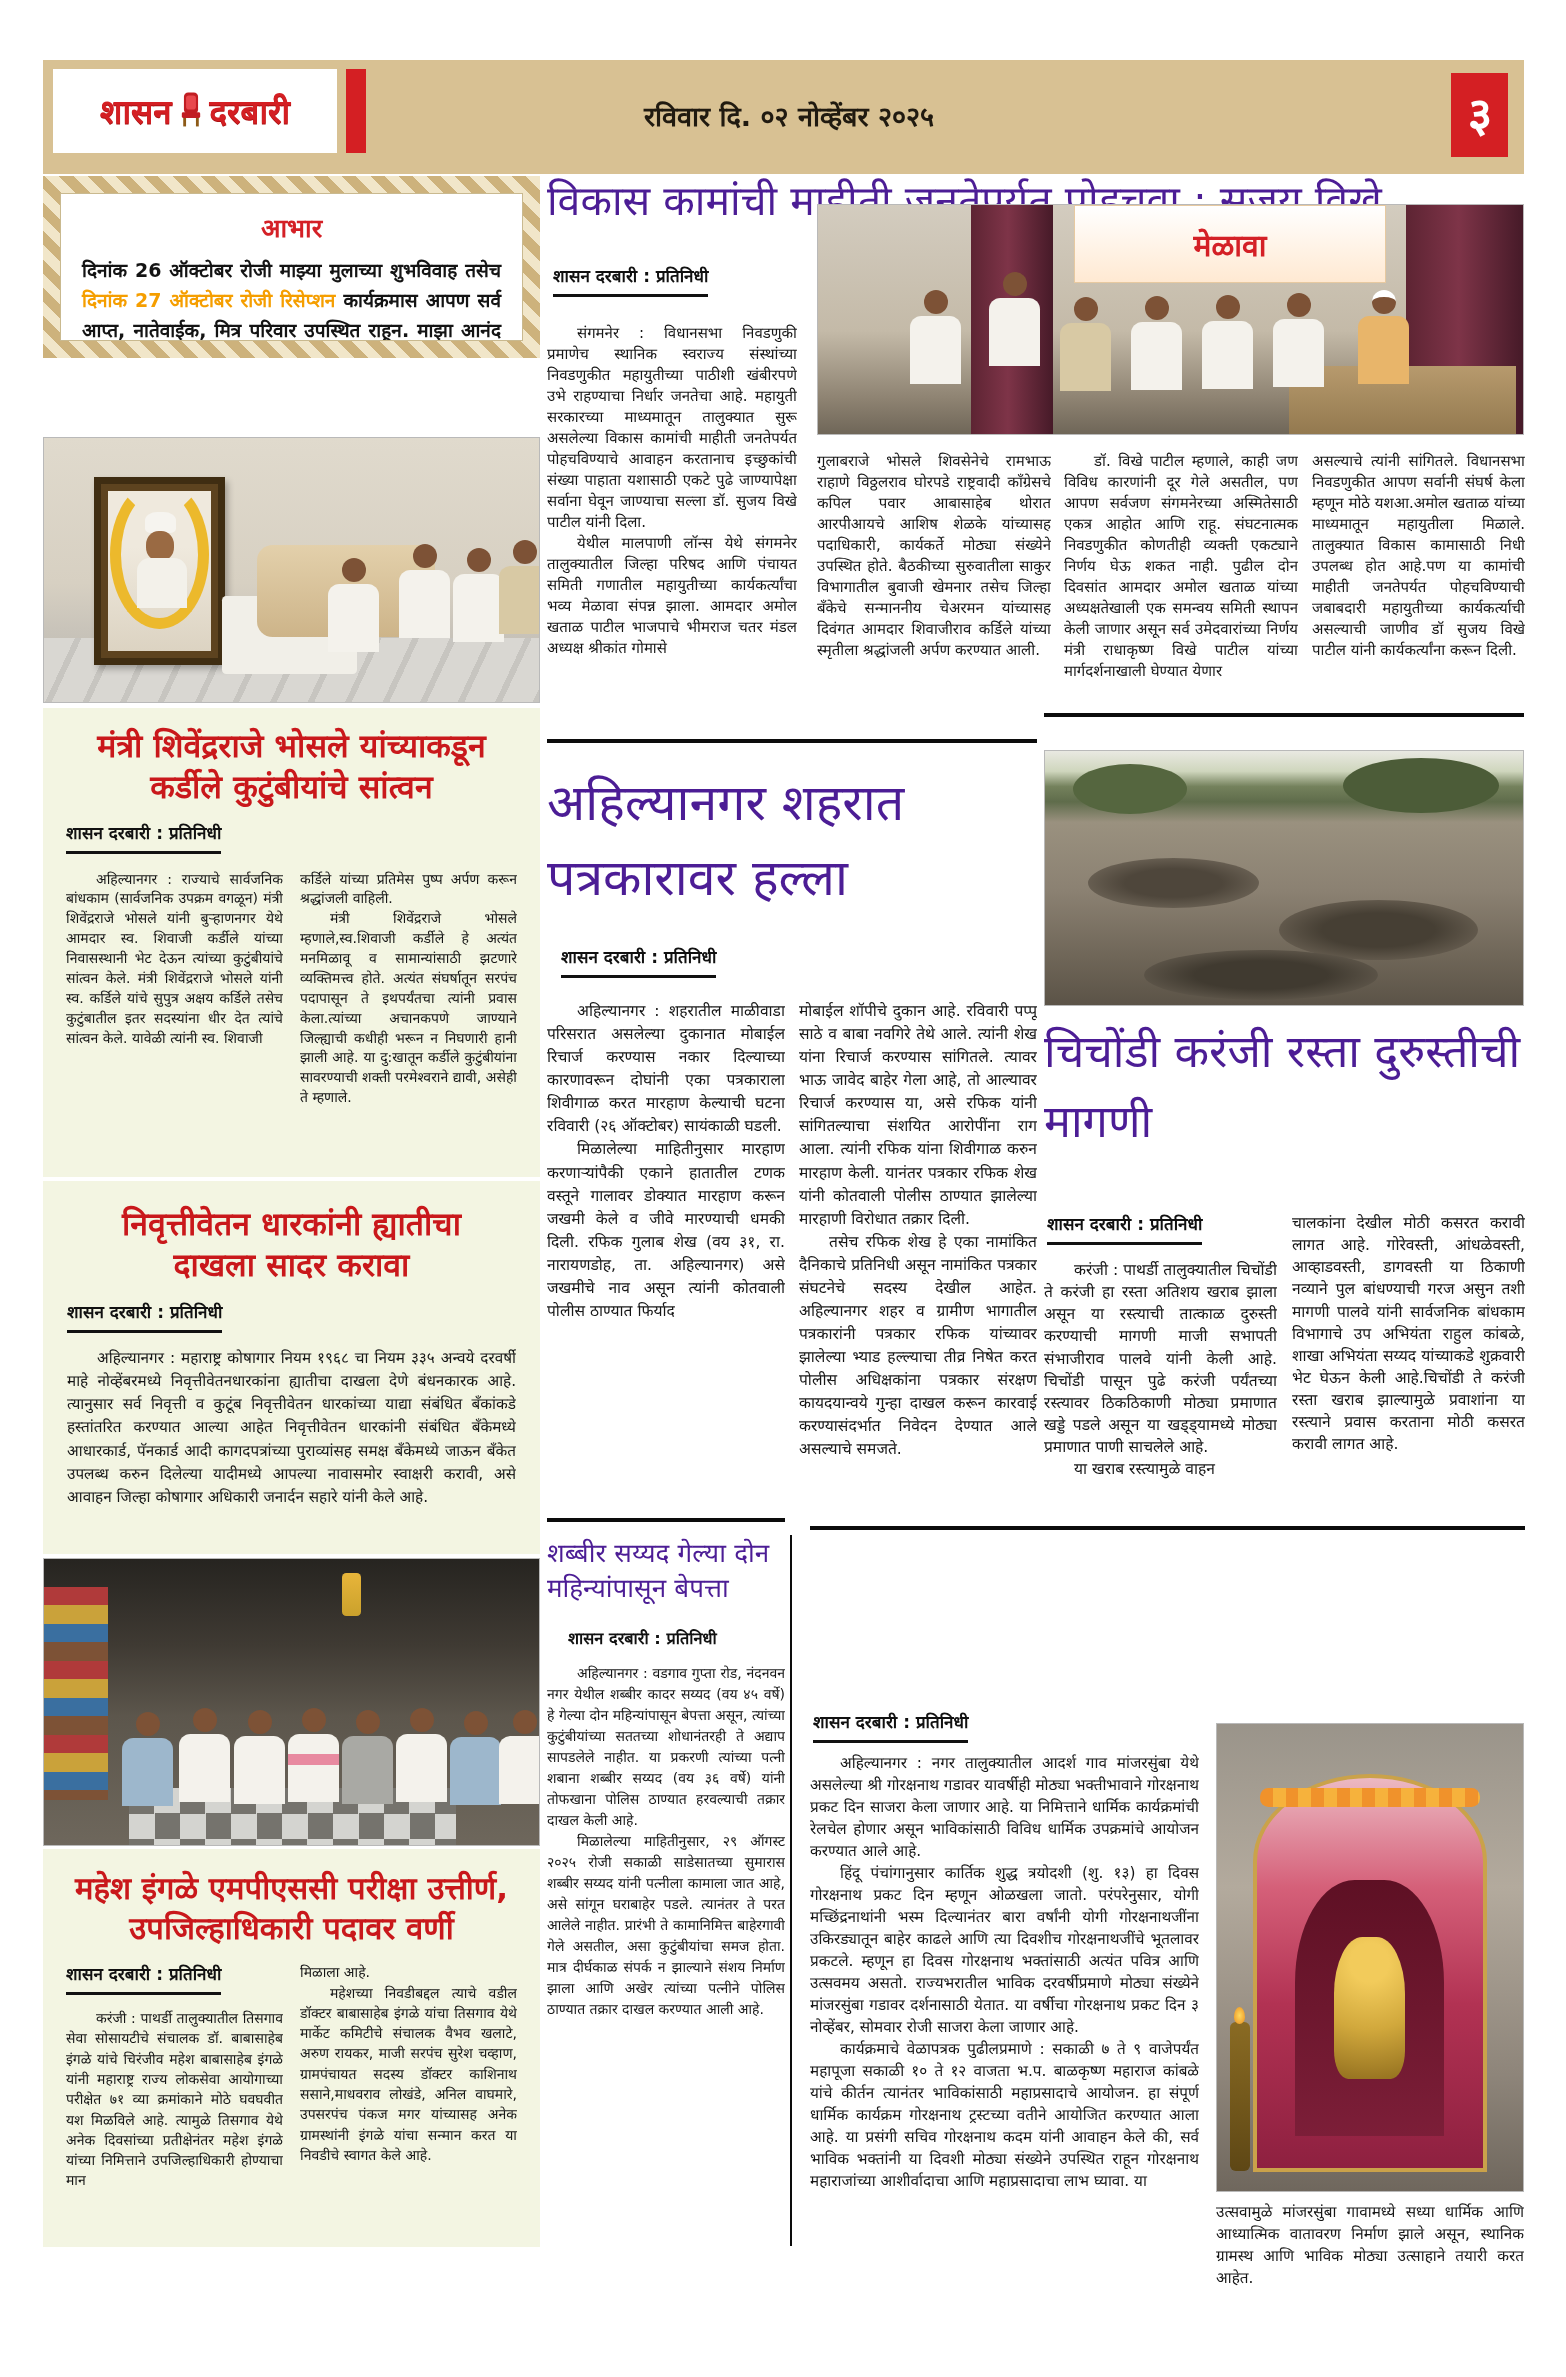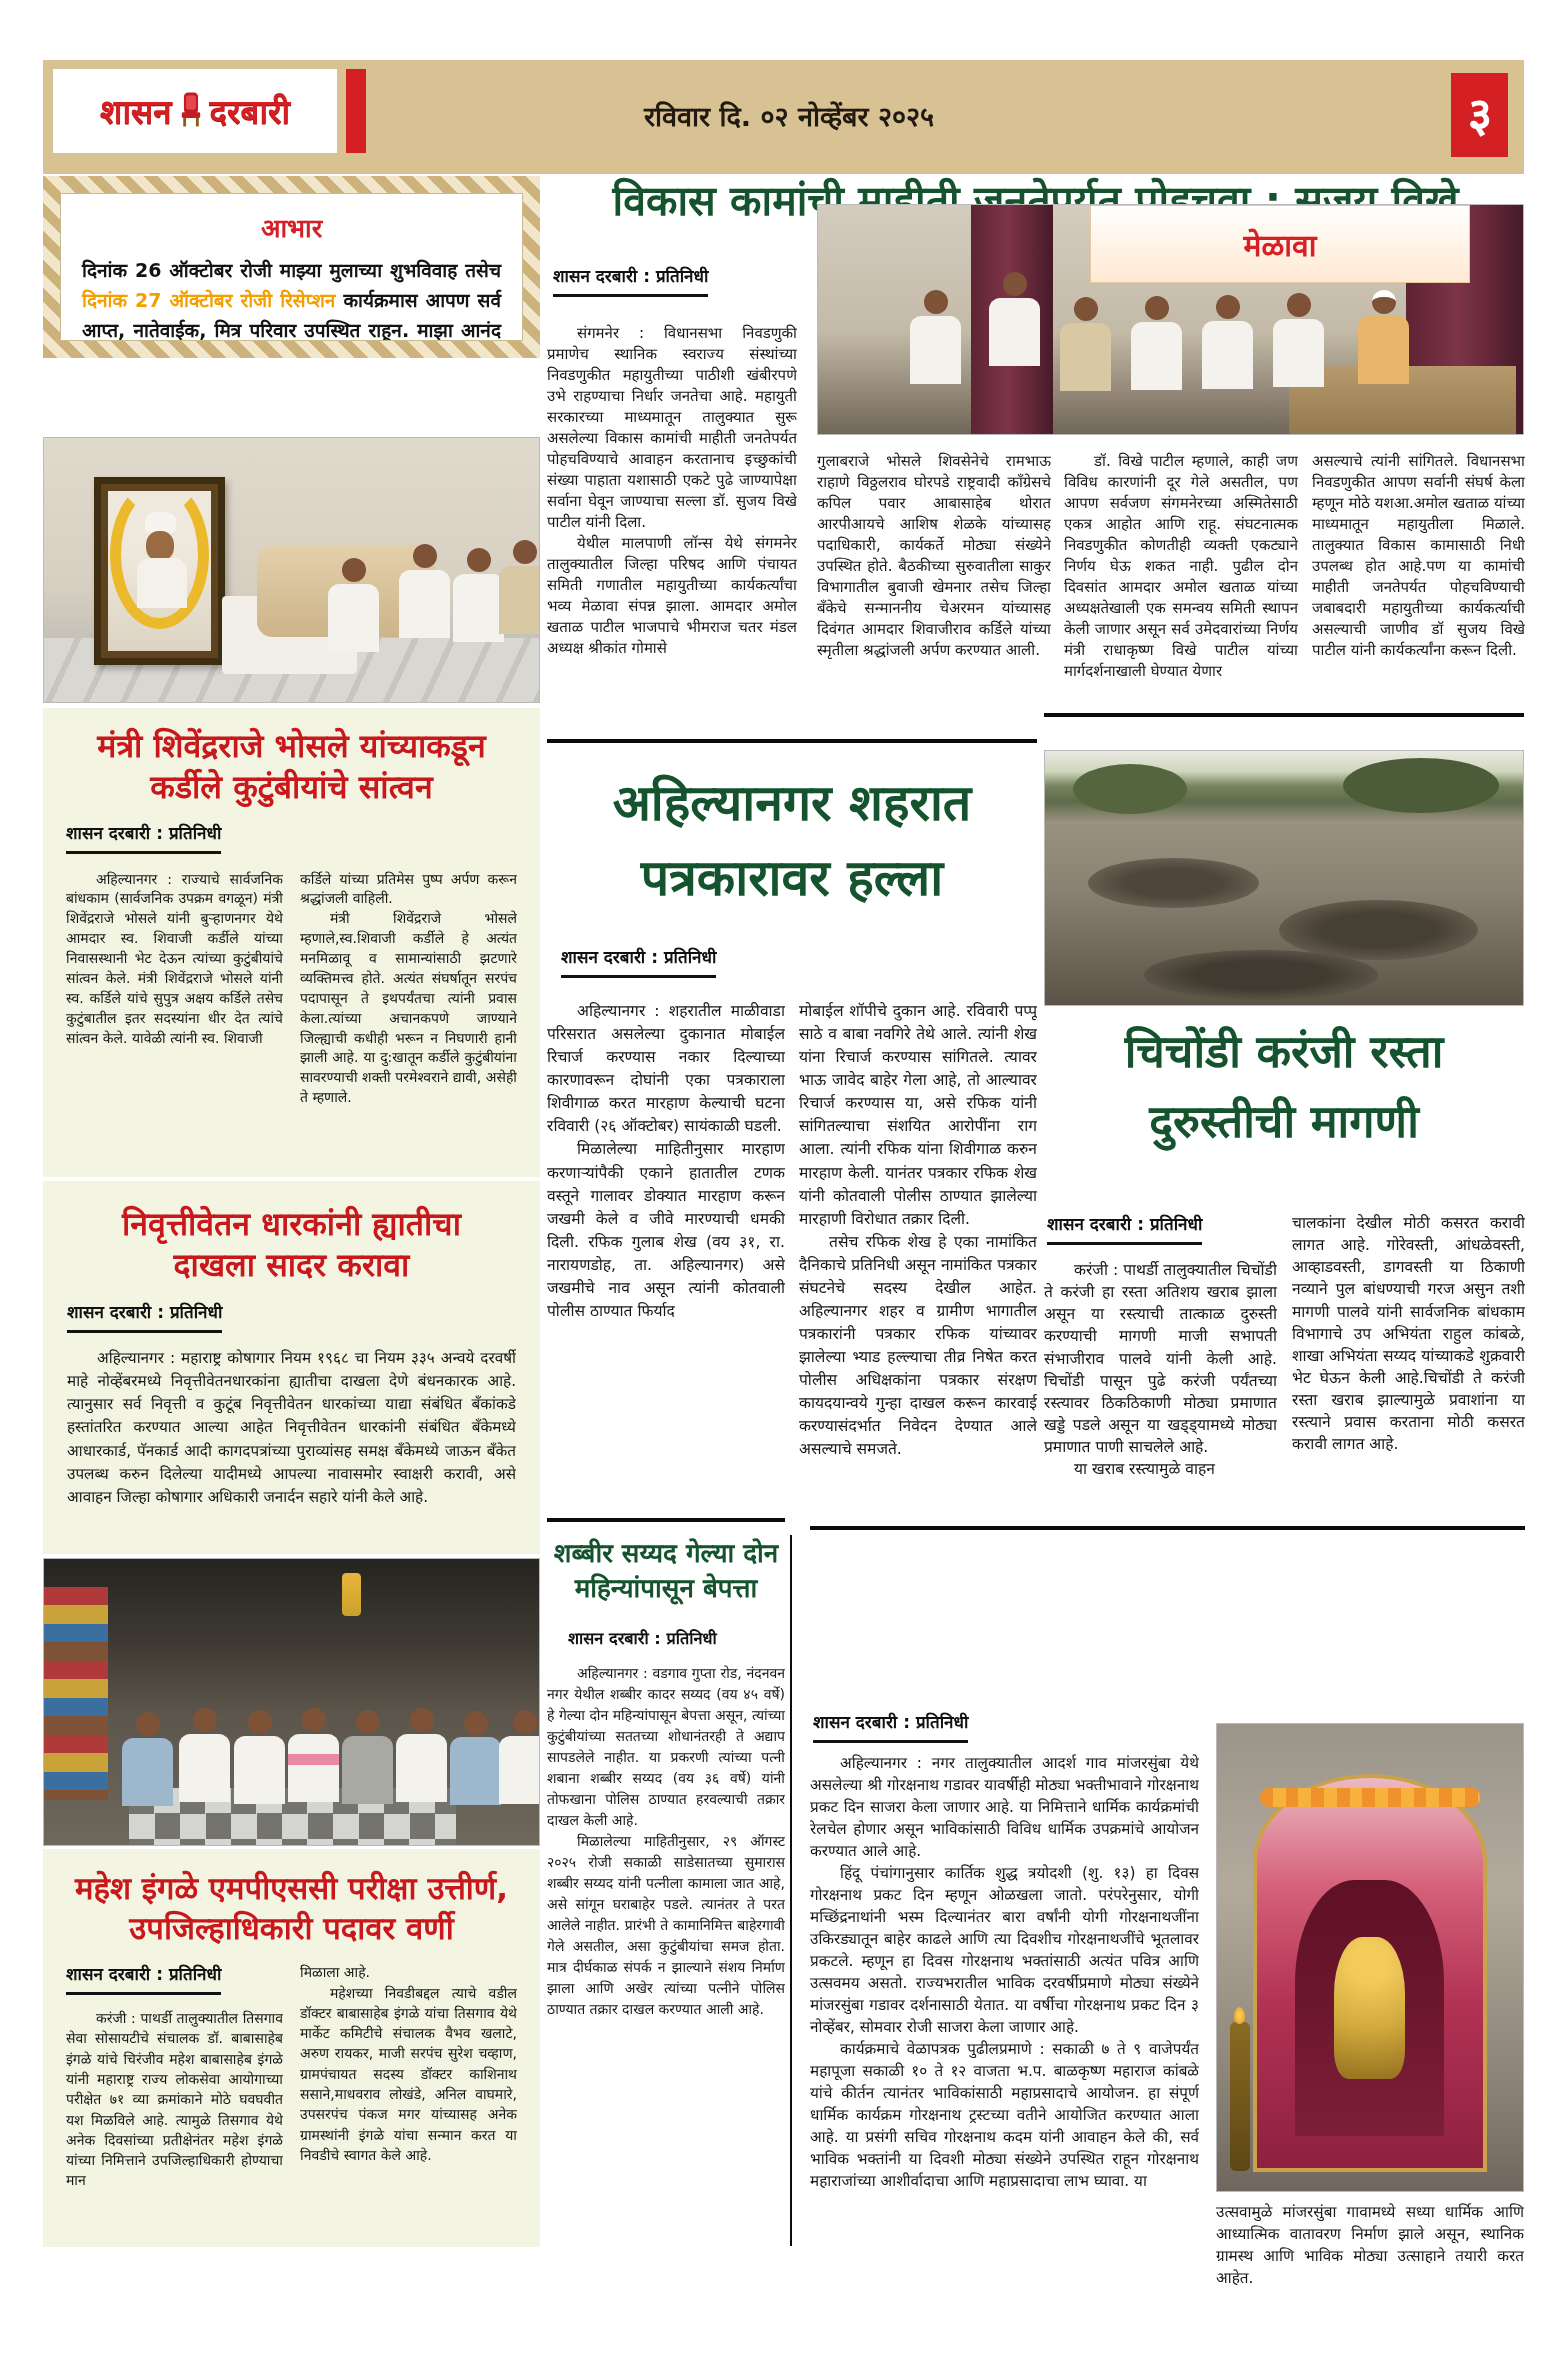--- a/index.html
+++ b/index.html
@@ -12,21 +12,21 @@
   .strip{background:#d8c193}
   .logo-box{background:#fff;display:flex;align-items:center;justify-content:center;gap:7px}
   .logo-word{color:#d41f23;font-weight:800;font-size:33px;text-shadow:0 0.7px 0 #a11}
   .logo-bar{background:#d41f23}
   .date-line{font-size:27px;font-weight:700;color:#201a10;text-align:center;line-height:114px}
   .pagenum{background:#d41f23;color:#fff;font-size:47px;font-weight:800;text-align:center;line-height:84px}
 
   
   .cream{background:#f3f5e2}
   .rhead{color:#c9181b;font-weight:800;text-align:center;line-height:1.28}
-  .bhead{color:#14532d;font-weight:700;text-align:center}
+  .bhead{color:#4c1d95;font-weight:400;text-align:left}
   .byline{display:inline-block;font-size:17px;font-weight:700;color:#111;padding-bottom:7px;border-bottom:3.6px solid #111}
   .txt{ text-align:justify;color:#161616;overflow:hidden}
   .txt p{text-indent:30px}
   .rule{background:#0c0c0c}
 
   
   .ad{background:
       repeating-linear-gradient(45deg,#cdb27c 0 10px,#f1e6c9 10px 20px);
       padding:17px}
   .ad-inner{background:#fff;border:0.7px solid #c9b98f;width:100%;height:100%;padding:15.6px 21px;overflow:hidden}
@@ -183,21 +183,21 @@
       </div>
     </div>
   </div>
 
   <h1 class="abs bhead" style="left:547px;top:179px;width:977px;font-size:41px;line-height:1.1">विकास कामांची माहीती जनतेपर्यत पोहचवा : सुजय विखे</h1>
   <span class="abs byline" style="left:553px;top:264px">शासन दरबारी : प्रतिनिधी</span>
 
   <div class="abs photo" style="left:817px;top:204px;width:707px;height:231px;background:linear-gradient(180deg,#d3ccbf 0%,#c4baa8 55%,#8d8271 85%,#6f6658 100%)">
     <div class="curtain" style="left:153px;width:82px"></div>
     <div class="curtain" style="right:0;width:117px"></div>
-    <div class="banner" style="left:272px;top:0;width:380px;height:78px">
+    <div class="banner" style="left:256px;top:0;width:312px;height:78px">
       <span>मेळावा</span>
     </div>
     <div class="abs" style="right:7px;bottom:0;width:227px;height:68px;background:linear-gradient(180deg,#b79a6d,#93794f)"></div>
     <div class="pn" style="left:92px;bottom:50px">
         <div class="hd"></div>
         <div class="bd"></div>
       </div>
     <div class="pn" style="left:171px;bottom:68px">
         <div class="hd"></div>
         <div class="bd"></div>

